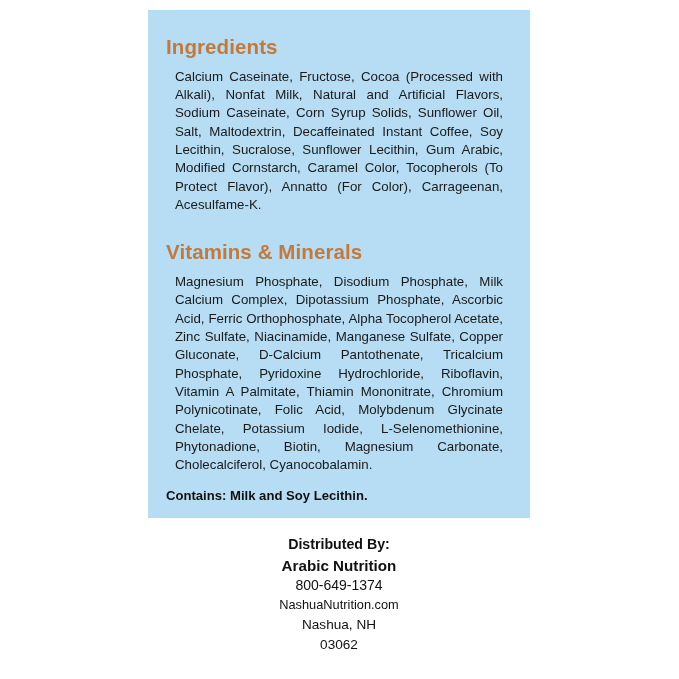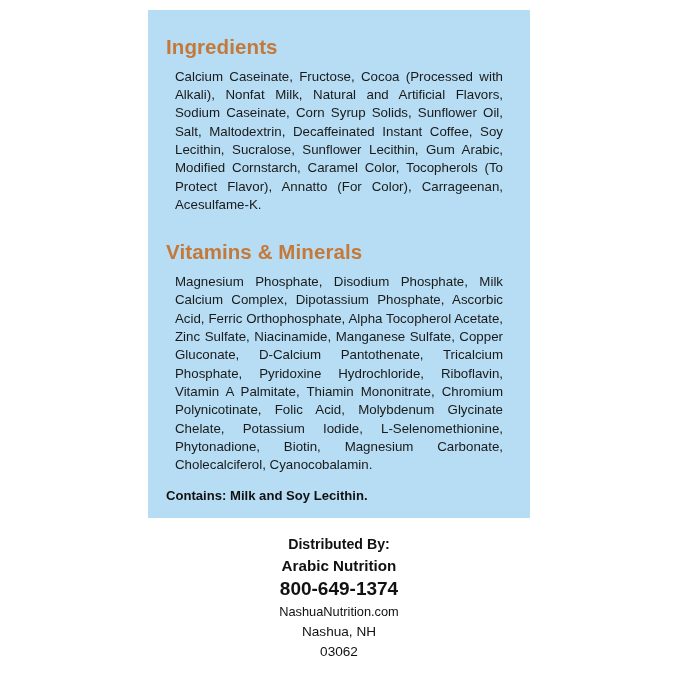--- a/index.html
+++ b/index.html
@@ -80,22 +80,22 @@
     font-size: 14.2px;
     line-height: 1.45;
     font-weight: bold;
   }
   .distributor .dist-name {
     font-size: 15.2px;
     font-weight: bold;
     line-height: 1.42;
   }
   .distributor .dist-phone {
-    font-size: 19px;
-    font-weight: bold;
+    font-size: 14px;
+    font-weight: normal;
     line-height: 1.42;
   }
   .distributor .dist-web {
     font-size: 12.8px;
     line-height: 1.48;
   }
   .distributor .dist-city {
     font-size: 13.6px;
     line-height: 1.45;
   }

